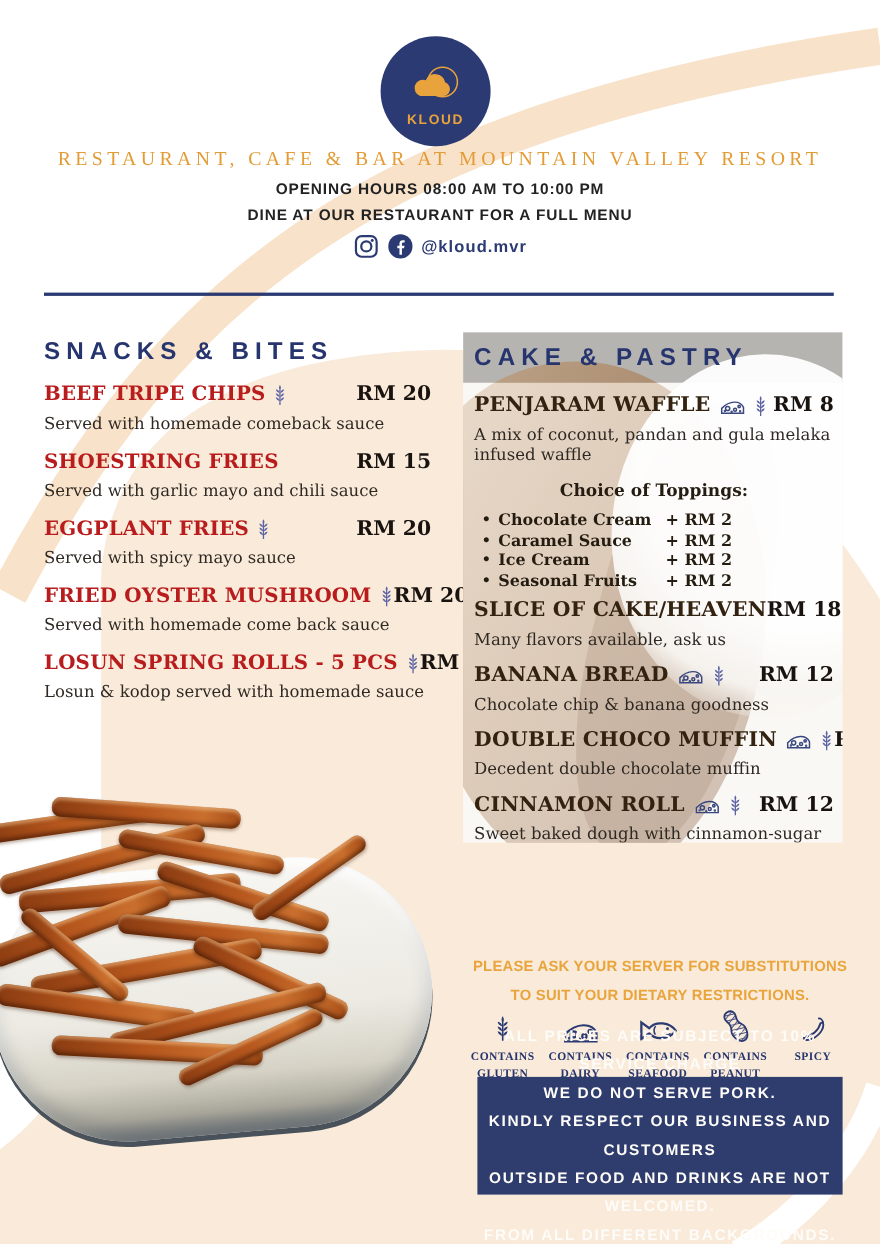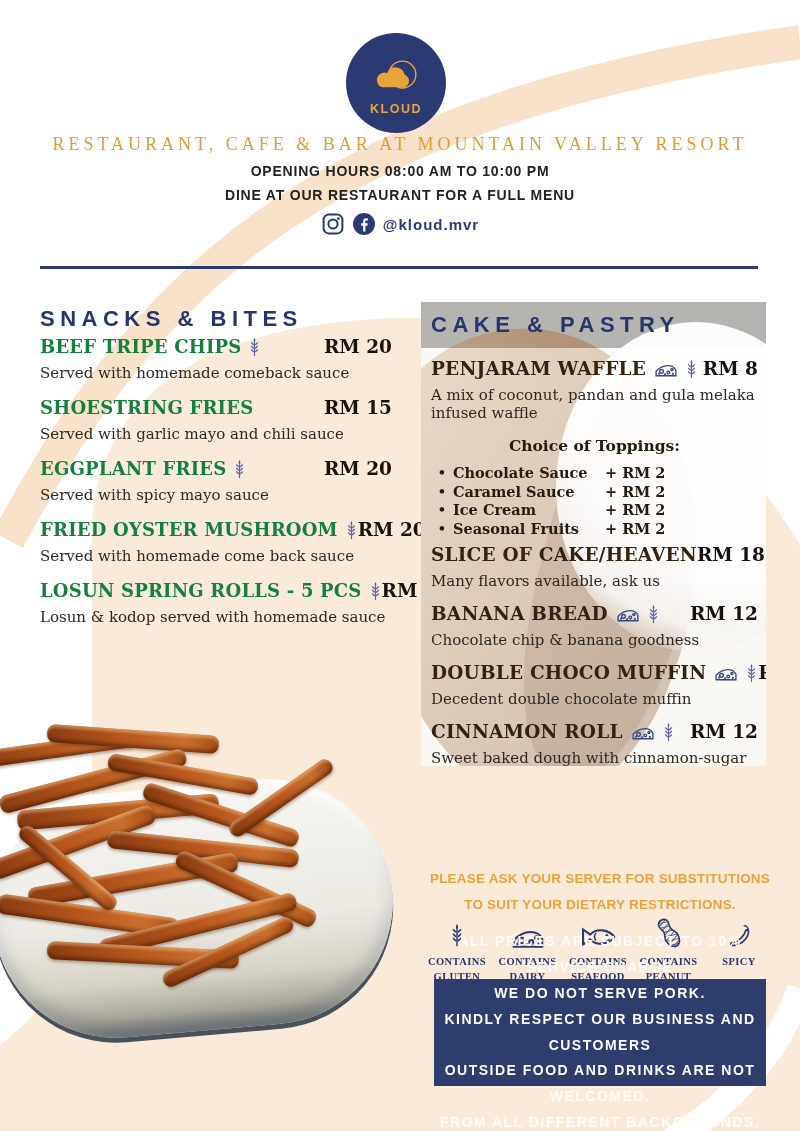--- a/index.html
+++ b/index.html
@@ -21,25 +21,25 @@
   .social{position:absolute;left:0;top:212px;width:800px;display:flex;align-items:center;justify-content:center;gap:7px;z-index:3;}
   .social .handle{color:#2b3a72;font-weight:bold;font-size:15px;letter-spacing:1px;}
   .ic-social{width:24px;height:24px;color:#2b3a72;}
   .divider{position:absolute;left:40px;top:266px;width:718px;height:2.5px;background:#2b3a72;z-index:3;}
 
   
   .sec-title{font-size:22px;font-weight:800;letter-spacing:5.5px;color:#27356e;}
 
   
   .snacks{position:absolute;left:40px;top:306px;width:352px;z-index:3;}
-  .snacks .sec-title{margin-bottom:4px;}
+  .snacks .sec-title{margin-bottom:16px;}
   .m-item{margin-bottom:15px;}
   .item-line{display:flex;align-items:center;}
   .item-name{font-family:"DejaVu Serif","Liberation Serif",serif;font-weight:bold;font-size:18px;
-             color:#15803d;letter-spacing:.2px;white-space:nowrap;}
+             color:#b91c1c;letter-spacing:.2px;white-space:nowrap;}
   .item-price{font-family:"DejaVu Serif","Liberation Serif",serif;font-weight:bold;font-size:18.5px;
               color:#191310;margin-left:auto;white-space:nowrap;}
   .item-desc{font-family:"DejaVu Serif","Liberation Serif",serif;font-size:15px;color:#2e2823;margin-top:7px;}
   .ic{flex:0 0 auto;}
   .ic-wheat{width:13px;height:20px;color:#5b63a4;margin-left:7px;}
   .ic-cheese{width:24px;height:18px;color:#39477f;margin-left:8px;}
 
   
   .pastry{position:absolute;left:421px;top:302px;width:345px;height:464px;z-index:3;background:#f7f3ec;overflow:hidden;}
   .panel-band{position:absolute;left:0;top:0;right:0;height:46px;background:#b6b4b1;}
@@ -270,21 +270,21 @@
             </svg>
           <span class="item-price">RM 8</span>
         </div>
         <div class="item-desc">A mix of coconut, pandan and gula melaka infused waffle</div>
       </div>
 
       <div class="toppings">
         <div class="top-head">Choice of Toppings:</div>
         <div class="top-row">
           <span class="top-bullet">•</span>
-          <span class="top-name">Chocolate Sauce</span>
+          <span class="top-name">Chocolate Cream</span>
           <span class="top-price">+ RM 2</span>
         </div>
         <div class="top-row">
           <span class="top-bullet">•</span>
           <span class="top-name">Caramel Sauce</span>
           <span class="top-price">+ RM 2</span>
         </div>
         <div class="top-row">
           <span class="top-bullet">•</span>
           <span class="top-name">Ice Cream</span>

